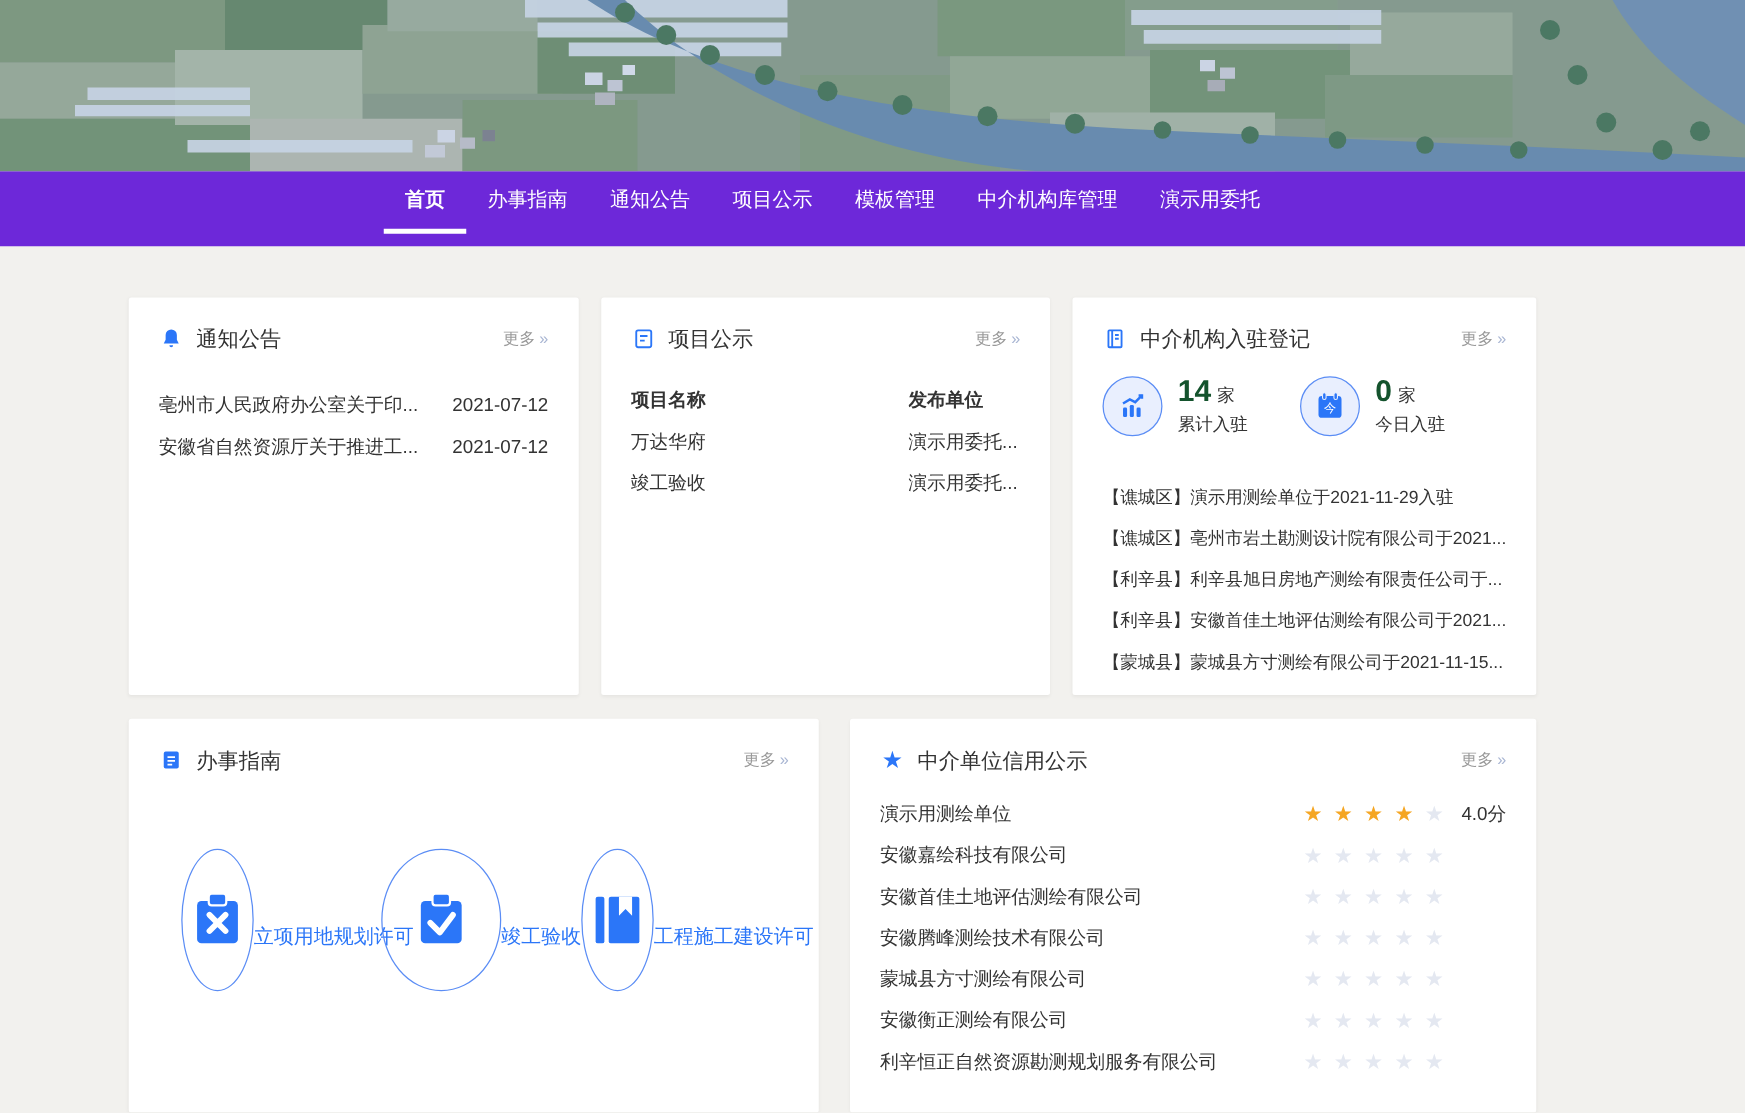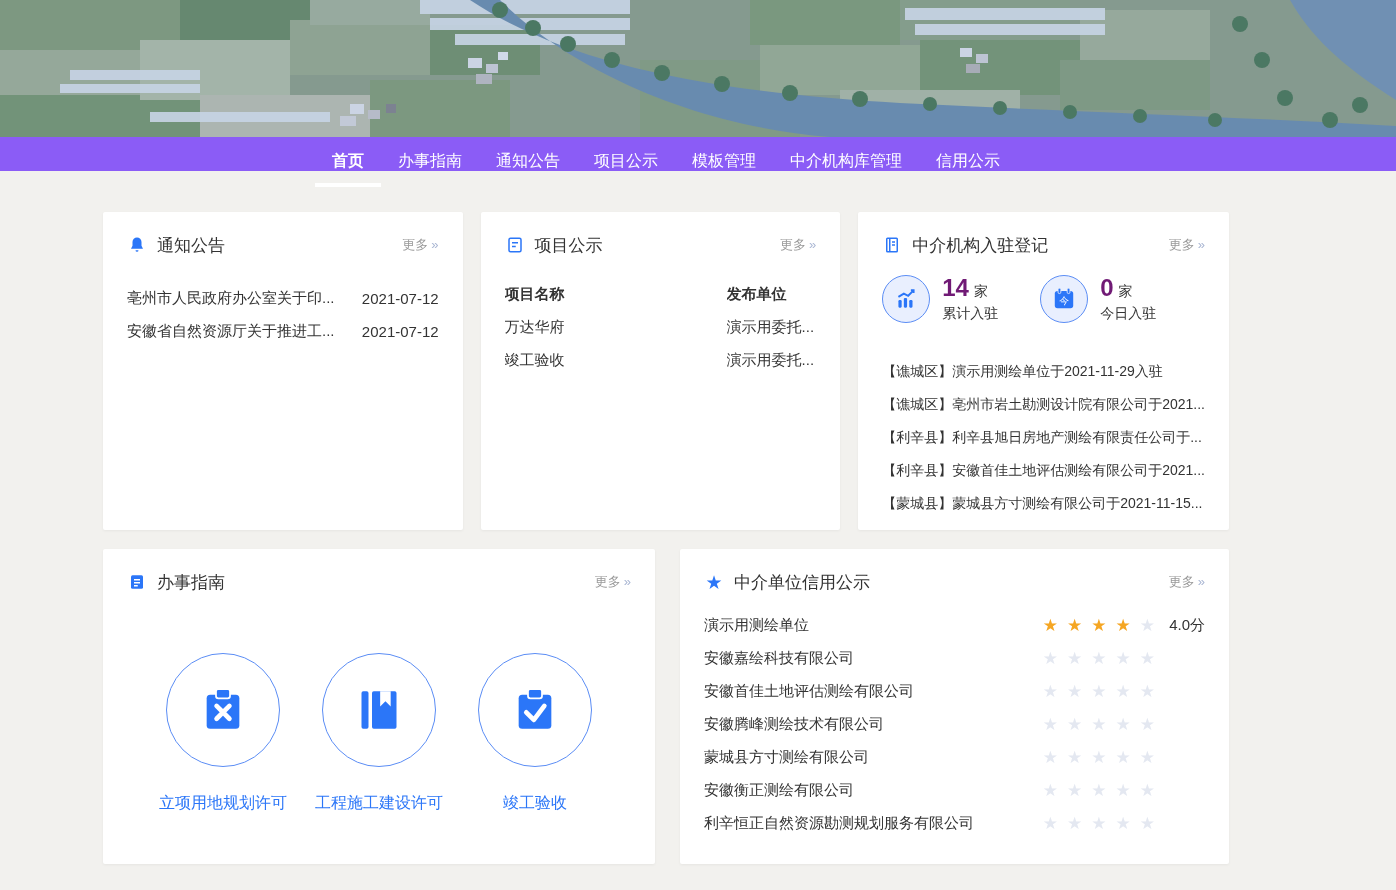--- a/index.html
+++ b/index.html
@@ -5,21 +5,21 @@
   * { box-sizing: border-box; margin: 0; padding: 0; }
   body {
     width: 1396px; height: 890px; overflow: hidden;
     background: #f2f1ee; color: #333;
     font-family: "Liberation Sans", "DejaVu Sans", sans-serif;
   }
   
   .banner { height: 137px; position: relative; overflow: hidden; }
   .banner svg { display: block; width: 100%; height: 100%; }
   
-  .nav { height: 34px; background: #8b5cf6; }
+  .nav { height: 60px; background: #6d28d9; }
   .nav-inner { width: 1126px; margin-left: 103px; display: flex; justify-content: center; }
   .tab {
     height: 50px; line-height: 48px; padding: 0 17px; color: #fff; font-size: 16px;
     border-bottom: 4px solid transparent; cursor: pointer; white-space: nowrap;
   }
   .tab.active { font-weight: bold; border-bottom-color: #fff; }
   
   .main { width: 1126px; margin: 41px 0 0 103px; }
   .row { display: flex; gap: 18px; }
   .row2 { gap: 25px; margin-top: 19px; }
@@ -47,28 +47,28 @@
   .proj-unit { flex: 1; white-space: nowrap; overflow: hidden; }
   
   .stats { display: flex; gap: 42px; margin-top: 16px; }
   .stat { display: flex; align-items: center; gap: 12px; }
   .stat-circle {
     width: 48px; height: 48px; border-radius: 50%; background: #e9effe;
     border: 1px solid #5b8df5; display: flex; align-items: center; justify-content: center;
   }
   .stat-circle svg { width: 26px; height: 26px; }
   .stat-numline { display: flex; align-items: baseline; }
-  .stat-num { font-size: 24px; font-weight: bold; color: #701a75; }
+  .stat-num { font-size: 24px; font-weight: bold; color: #14532d; }
   .stat-unit { font-size: 14px; margin-left: 5px; }
   .stat-label { font-size: 14px; margin-top: 3px; }
   .reg-list { margin-top: 32px; }
   .reg-item { height: 33px; line-height: 33px; font-size: 14px; white-space: nowrap; overflow: hidden; cursor: pointer; }
   
   .guide-items { display: flex; justify-content: space-between; margin-top: 58px; padding: 0 18px; }
-  .guide-item { display: flex; flex-direction: column; align-items: center; width: 160px; cursor: pointer; }
+  .guide-item { display: flex; flex-direction: row; align-items: center; width: 160px; cursor: pointer; }
   .guide-circle {
     width: 114px; height: 114px; border-radius: 50%; border: 1px solid #5b8df5;
     display: flex; align-items: center; justify-content: center;
   }
   .guide-circle svg { width: 56px; height: 56px; }
   .guide-label { margin-top: 26px; color: #2b76f8; font-size: 16px; white-space: nowrap; }
   
   .credit-list { margin-top: 14px; }
   .credit-row { display: flex; align-items: center; height: 33px; font-size: 15px; }
   .credit-name { flex: 1; white-space: nowrap; overflow: hidden; cursor: pointer; }
@@ -152,21 +152,21 @@
 </div>
 
 <div class="nav">
   <div class="nav-inner">
     <div class="tab active">首页</div>
     <div class="tab">办事指南</div>
     <div class="tab">通知公告</div>
     <div class="tab">项目公示</div>
     <div class="tab">模板管理</div>
     <div class="tab">中介机构库管理</div>
-    <div class="tab">信用公示</div>
+    <div class="tab">演示用委托</div>
   </div>
 </div>
 
 <div class="main">
 
   <div class="row">
 
     <div class="card">
       <div class="card-head">
         <span class="head-icon">
@@ -297,36 +297,36 @@
                 <rect x="10" y="11" width="28" height="29" rx="3" fill="#2b76f8"></rect>
                 <rect x="18" y="6" width="12" height="8" rx="2" fill="#2b76f8" stroke="#fff" stroke-width="1.5"></rect>
                 <path d="M18.5 20.5l11 11M29.5 20.5l-11 11" stroke="#fff" stroke-width="4" stroke-linecap="round"></path>
               </svg>
           </span>
           <span class="guide-label">立项用地规划许可</span>
         </div>
         <div class="guide-item">
           <span class="guide-circle">
             <svg viewBox="0 0 48 48">
+                <rect x="10" y="11" width="28" height="29" rx="3" fill="#2b76f8"></rect>
+                <rect x="18" y="6" width="12" height="8" rx="2" fill="#2b76f8" stroke="#fff" stroke-width="1.5"></rect>
+                <path d="M16.5 26l6.5 6.5L32 20.5" stroke="#fff" stroke-width="4" fill="none" stroke-linecap="round" stroke-linejoin="round"></path>
+              </svg>
+          </span>
+          <span class="guide-label">竣工验收</span>
+        </div>
+        <div class="guide-item">
+          <span class="guide-circle">
+            <svg viewBox="0 0 48 48">
                 <rect x="9" y="8" width="6" height="32" rx="1.5" fill="#2b76f8"></rect>
                 <rect x="18" y="8" width="21" height="32" rx="1.5" fill="#2b76f8"></rect>
                 <path d="M25 8v13l4.5-4.5L34 21V8z" fill="#fff"></path>
               </svg>
           </span>
           <span class="guide-label">工程施工建设许可</span>
-        </div>
-        <div class="guide-item">
-          <span class="guide-circle">
-            <svg viewBox="0 0 48 48">
-                <rect x="10" y="11" width="28" height="29" rx="3" fill="#2b76f8"></rect>
-                <rect x="18" y="6" width="12" height="8" rx="2" fill="#2b76f8" stroke="#fff" stroke-width="1.5"></rect>
-                <path d="M16.5 26l6.5 6.5L32 20.5" stroke="#fff" stroke-width="4" fill="none" stroke-linecap="round" stroke-linejoin="round"></path>
-              </svg>
-          </span>
-          <span class="guide-label">竣工验收</span>
         </div>
       </div>
     </div>
 
     <div class="card card-credit">
       <div class="card-head">
         <span class="head-icon star-glyph">★</span>
         <span class="card-title">中介单位信用公示</span>
         <a class="more"><span>更多</span><span class="chev">»</span></a>
       </div>

